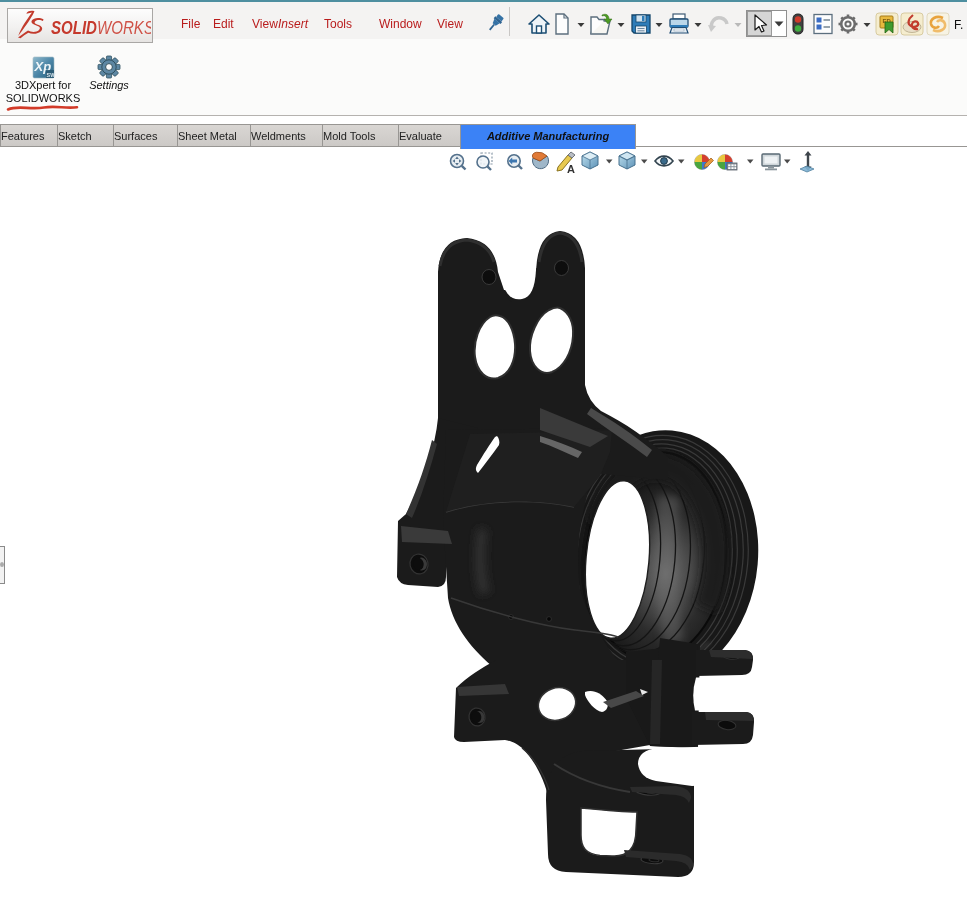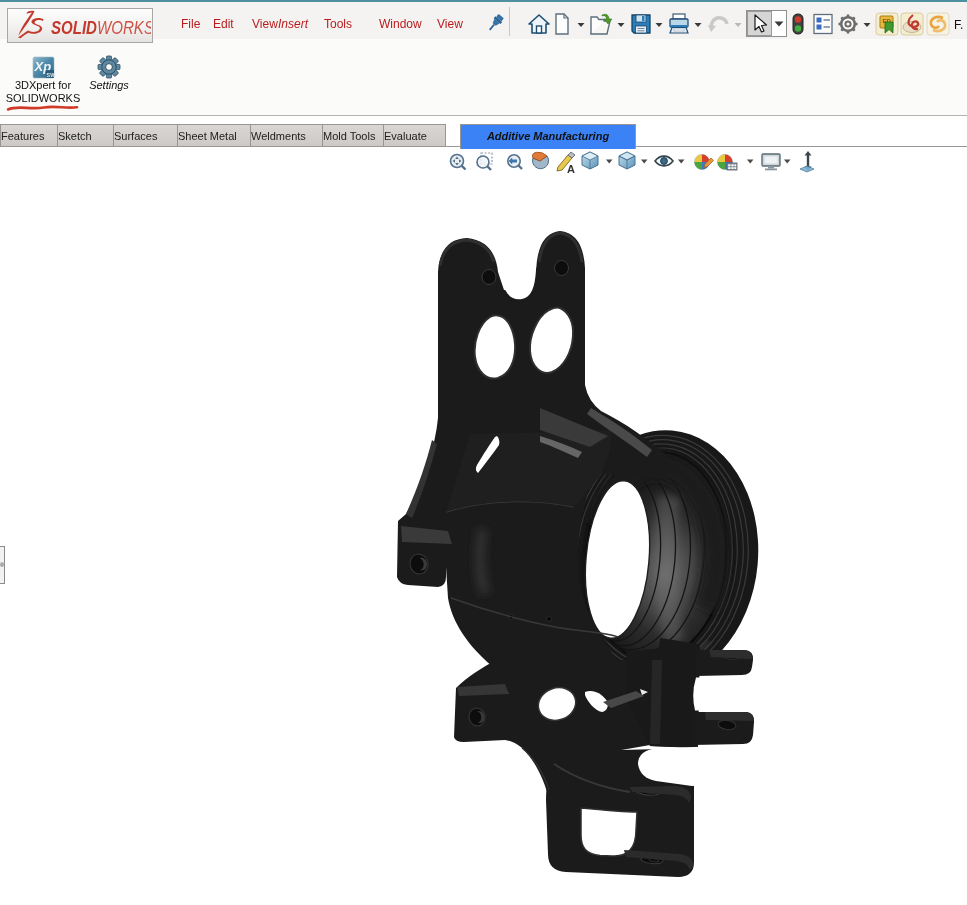--- a/index.html
+++ b/index.html
@@ -179,21 +179,21 @@
   </svg>
   <div class="abs riblabel" style="left:5px;top:79px;width:76px;line-height:13px;">3DXpert for<br>SOLIDWORKS</div>
   <div class="abs riblabel" style="left:74px;top:79px;width:70px;line-height:13px;font-style:italic;">Settings</div>
   <div class="abs" id="ribborder"></div>
   <div class="abs tab" style="left:0px;width:57px;">Features</div>
   <div class="abs tab" style="left:57px;width:56px;">Sketch</div>
   <div class="abs tab" style="left:113px;width:64px;">Surfaces</div>
   <div class="abs tab" style="left:177px;width:73px;">Sheet Metal</div>
   <div class="abs tab" style="left:250px;width:72px;">Weldments</div>
   <div class="abs tab" style="left:322px;width:76px;">Mold Tools</div>
-  <div class="abs tab" style="left:383px;width:63px;border-right:1px solid #989693;">Evaluate</div>
+  <div class="abs tab" style="left:398px;width:63px;border-right:1px solid #989693;">Evaluate</div>
   <div class="abs" id="tabline"></div>
   <div class="abs" id="tabactive">Additive Manufacturing</div>
   <svg class="abs" id="viewicons" style="left:440px;top:148px" width="390" height="30" viewBox="0 0 390 30">
     <defs>
       <linearGradient id="cubeg" x1="0" y1="0" x2="1" y2="1">
         <stop offset="0" stop-color="#bfe0ee"></stop>
           <stop offset="1" stop-color="#5e93b8"></stop>
       </linearGradient>
     </defs>
 

